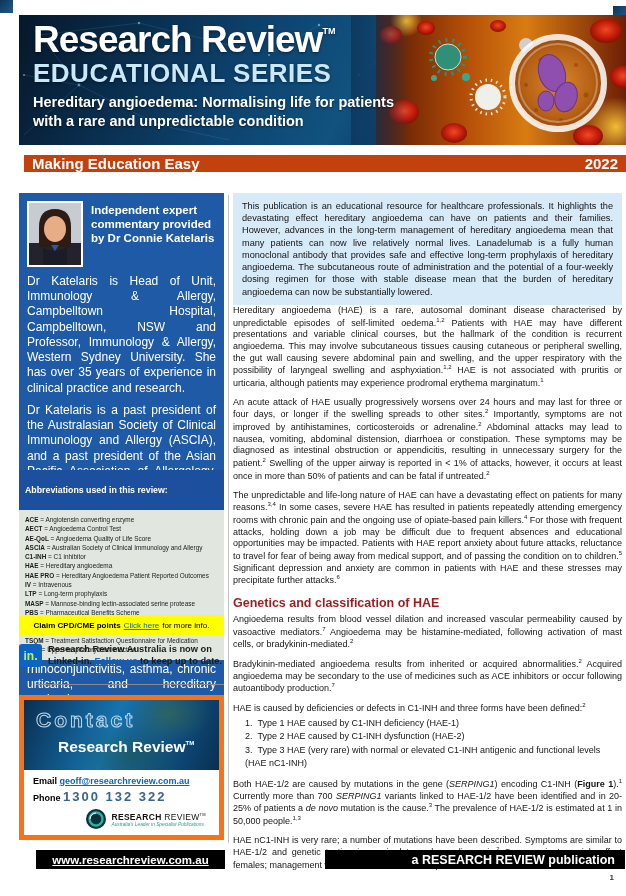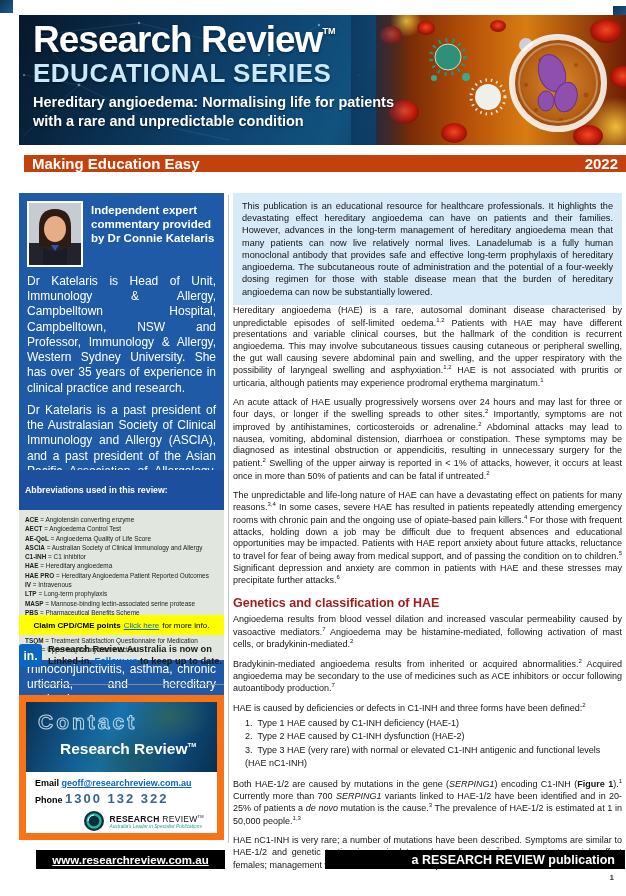--- a/index.html
+++ b/index.html
@@ -34,25 +34,25 @@
   .expert-heading{font-size:11.5px;font-weight:bold;line-height:1.22;margin-top:2px;}
   .bio{font-size:12px;line-height:1.27;text-align:justify;margin-top:7px;}
   .abbrev-box{position:absolute;left:19px;top:470px;width:205px;}
   .abbrev-title{background:#1c509f;color:#fff;font-size:8.8px;font-weight:bold;padding:15px 6px;}
   .abbrev-body{background:#e1e6df;padding:5px 6px 6px;font-size:6.4px;line-height:1.45;color:#1c1c1c;}
   .cpd-box{position:absolute;left:19px;top:615px;width:205px;height:20px;background:#ffff00;
            display:flex;align-items:center;justify-content:center;gap:3px;font-size:8px;color:#000;}
   .cpd-bold{font-weight:bold;}
   a.link{color:#0b63c5;text-decoration:underline;cursor:pointer;}
   .li-box{position:absolute;left:19px;top:644px;width:205px;display:flex;gap:6px;align-items:center;}
-  .li-icon{flex:0 0 auto;width:23px;height:23px;background:#0a66c2;border-radius:3px;color:#fef9c3;
+  .li-icon{flex:0 0 auto;width:23px;height:23px;background:#0a66c2;border-radius:3px;color:#bef264;
            font-weight:bold;font-size:12px;display:flex;align-items:center;justify-content:center;}
   .li-text{font-size:9.3px;font-weight:bold;color:#1a1a1a;line-height:1.25;}
   .sb-divider{position:absolute;left:36px;top:684px;width:188px;height:1px;background:#8a8a8a;}
-  .contact-box{position:absolute;left:19px;top:695px;width:205px;height:145px;border:7px solid #f97316;background:#fff;box-sizing:border-box;}
+  .contact-box{position:absolute;left:19px;top:695px;width:205px;height:145px;border:5px solid #f97316;background:#fff;box-sizing:border-box;}
   .contact-head{position:relative;height:70px;overflow:hidden;
       background:radial-gradient(60px 40px at 75% 20%,rgba(70,110,60,.55),rgba(0,0,0,0) 70%),
                  radial-gradient(80px 50px at 55% 80%,rgba(40,80,50,.45),rgba(0,0,0,0) 70%),
                  linear-gradient(110deg,#0a2f52 0%,#1673ae 45%,#0d4d82 75%,#09304f 100%);}
   .contact-outline{position:absolute;left:12px;top:8px;font-size:21px;font-weight:bold;letter-spacing:3px;
       color:transparent;-webkit-text-stroke:1px #bcd8ec;}
   .contact-brand{position:absolute;left:34px;top:38px;color:#fff;font-size:15.5px;font-weight:bold;}
   .contact-brand sup{font-size:6px;vertical-align:7px;}
   .contact-body{padding:6px 9px 0;}
   .contact-row{font-size:9px;color:#000;margin-bottom:3px;}

